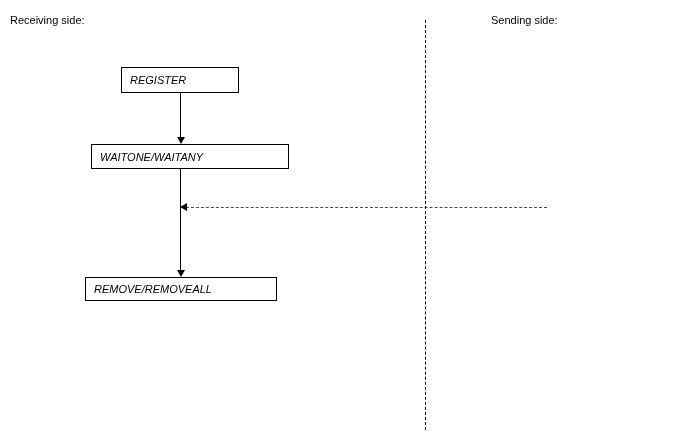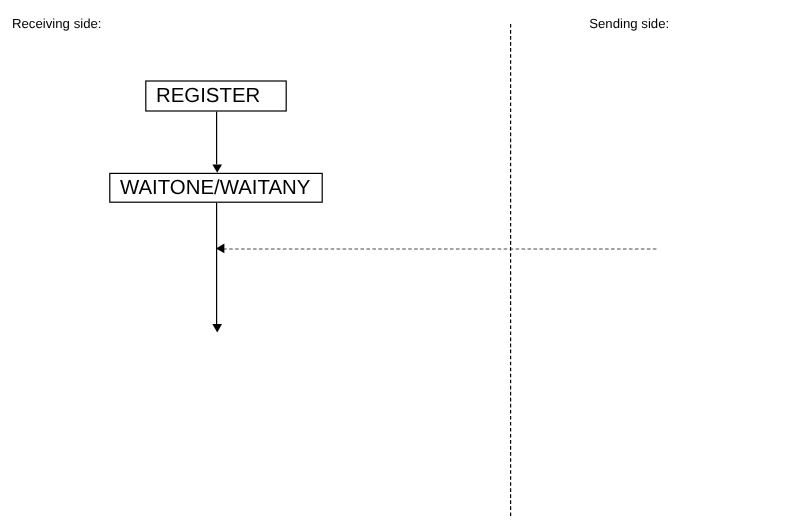--- a/index.html
+++ b/index.html
@@ -28,32 +28,33 @@
   }
   #caption-receiving { left: 10px; top: 14px; }
   #caption-sending   { left: 491px; top: 14px; }
 
   
   .node-box {
     position: absolute;
     box-sizing: border-box;
     border: 1px solid #000000;
     background: #ffffff;
-    font-size: 17px;
+    font-size: 11px;
     color: #000000;
     display: flex;
     align-items: center;
     white-space: nowrap;
+    font-style: italic;
   }
   .node-box > .node-label {
     padding-left: 8px;
   }
 
   #box-register        { left: 121px; top: 67px;  width: 118px; height: 26px; }
-  #box-waitone-waitany { left: 91px;  top: 144px; width: 178px; height: 25px; align-items: center; }
+  #box-waitone-waitany { left: 91px;  top: 144px; width: 198px; height: 25px; align-items: center; }
   #box-remove-removeall{ left: 85px;  top: 277px; width: 192px; height: 24px; }
   #box-signal          { left: 547px; top: 195px; width: 112px; height: 25px; }
 
   
   .vline {
     position: absolute;
     width: 1px;
     background: #000000;
   }
   #flow-register-to-wait  { left: 180px; top: 93px;  height: 44px; }
@@ -117,20 +118,23 @@
   <div class="vline" id="flow-register-to-wait"></div>
   <div class="arrow-down" id="arrowhead-wait"></div>
 
   <div class="node-box" id="box-waitone-waitany">
     <span class="node-label">WAITONE/WAITANY</span>
   </div>
 
   <div class="vline" id="flow-wait-to-remove"></div>
   <div class="arrow-down" id="arrowhead-remove"></div>
 
+  <div class="node-box" id="box-remove-removeall">
+    <span class="node-label">REMOVE/REMOVEALL</span>
+  </div>
 
   <div id="signal-dashed-line"></div>
   <div id="arrowhead-signal"></div>
 
 
   <div id="side-divider"></div>
 
 </div>
 
 </body></html>

